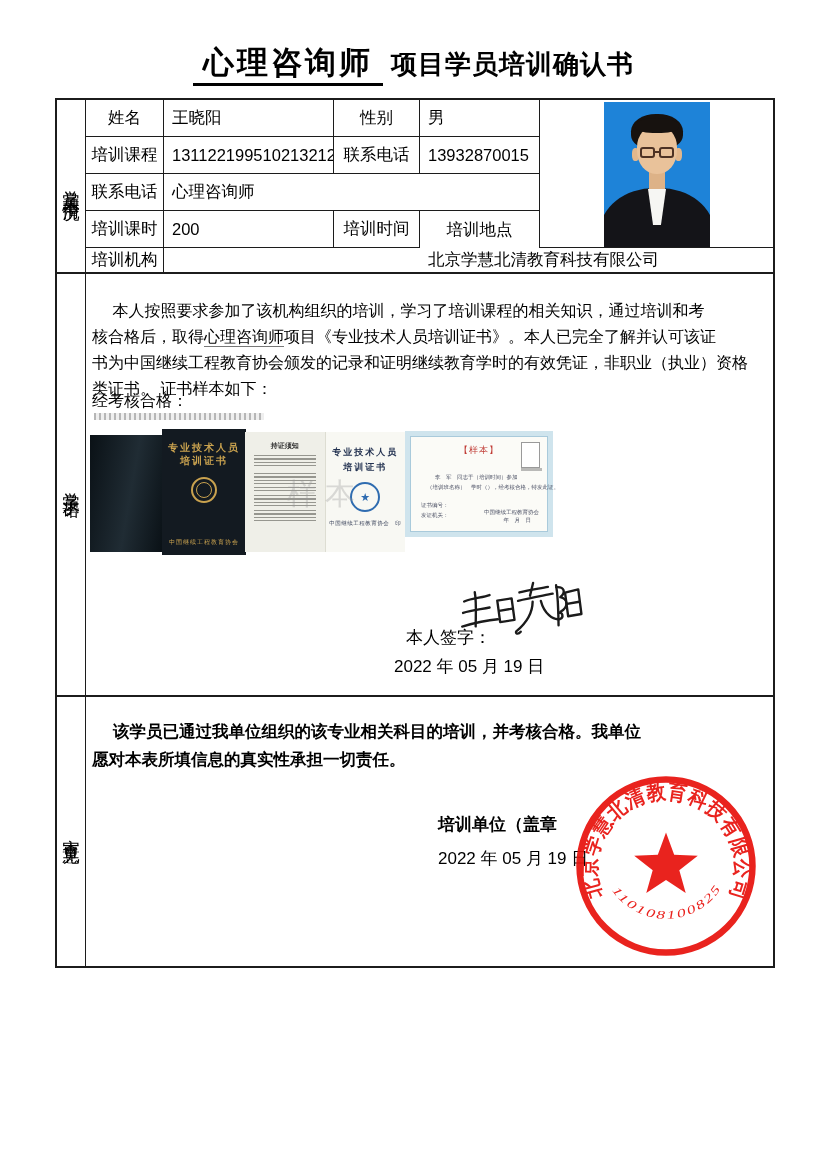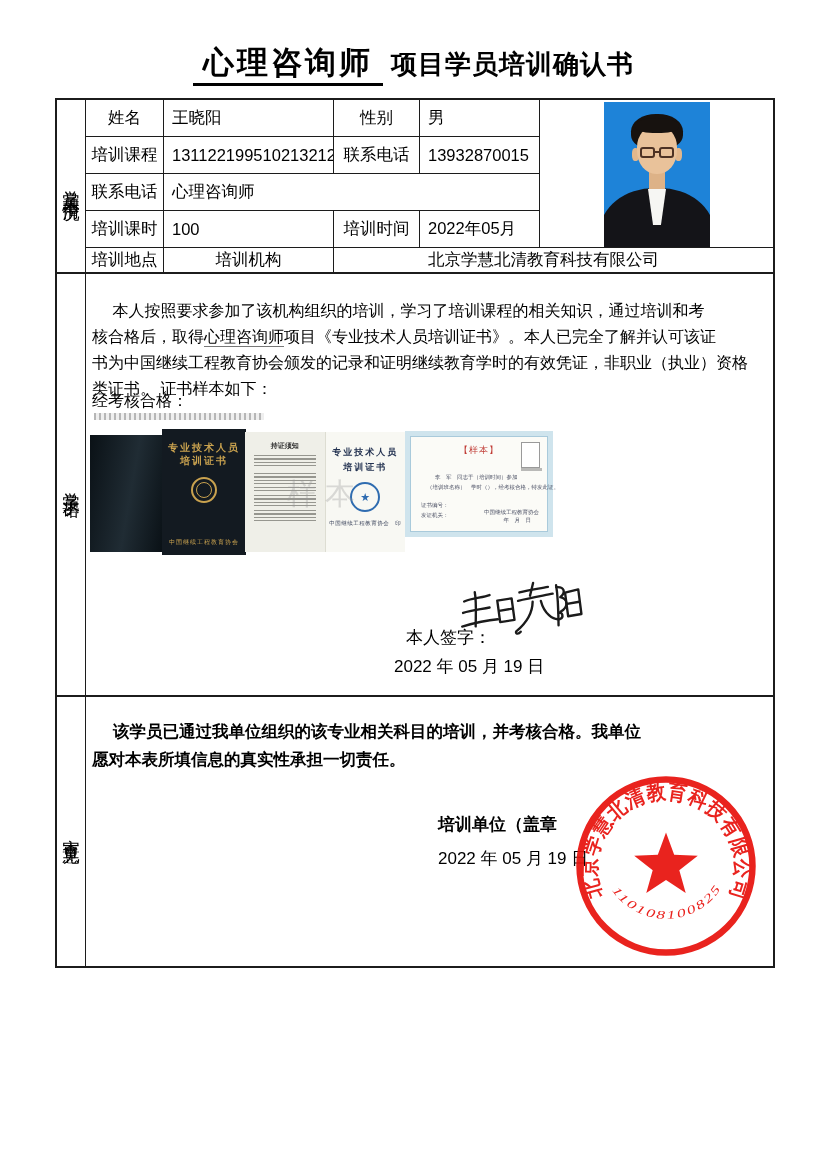--- a/index.html
+++ b/index.html
@@ -138,23 +138,22 @@
 
           <div class="cell lbl">培训课程</div>
           <div class="cell val">131122199510213212</div>
           <div class="cell lbl">联系电话</div>
           <div class="cell val">13932870015</div>
 
           <div class="cell lbl">联系电话</div>
           <div class="cell val span24">心理咨询师</div>
 
           <div class="cell lbl">培训课时</div>
-          <div class="cell val">100</div>
+          <div class="cell val">200</div>
           <div class="cell lbl">培训时间</div>
-          <div class="cell val">2022年05月</div>
 
           <div class="cell lbl noB">培训地点</div>
           <div class="cell lbl noB">培训机构</div>
           <div class="cell val noB span46">北京学慧北清教育科技有限公司</div>
         </div>
       </div>
     </div>
 
     <div class="section sec2">
       <div class="side">

